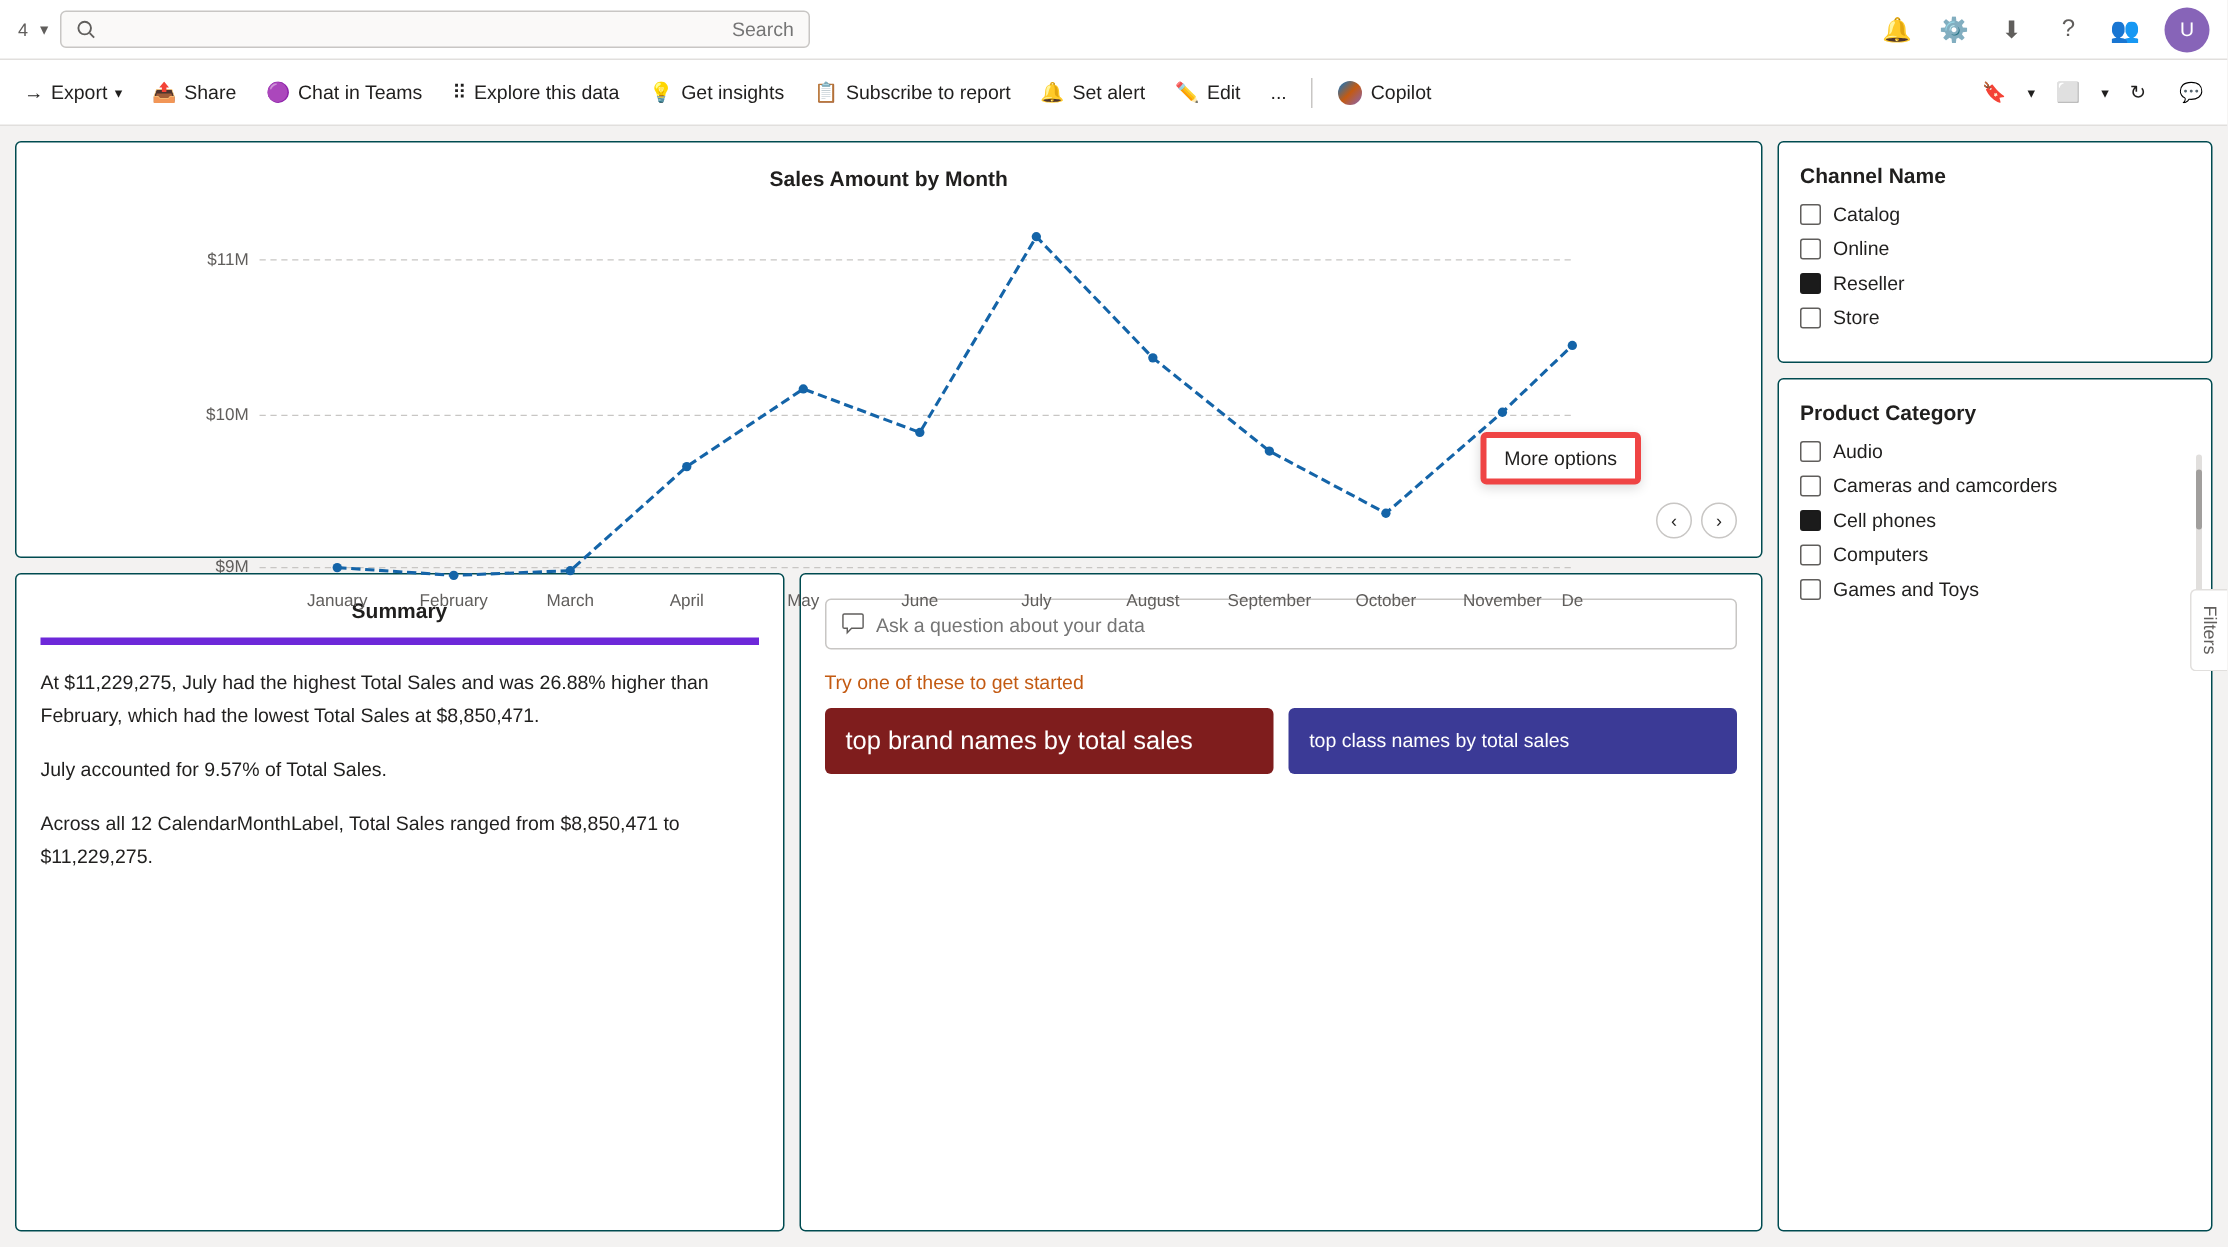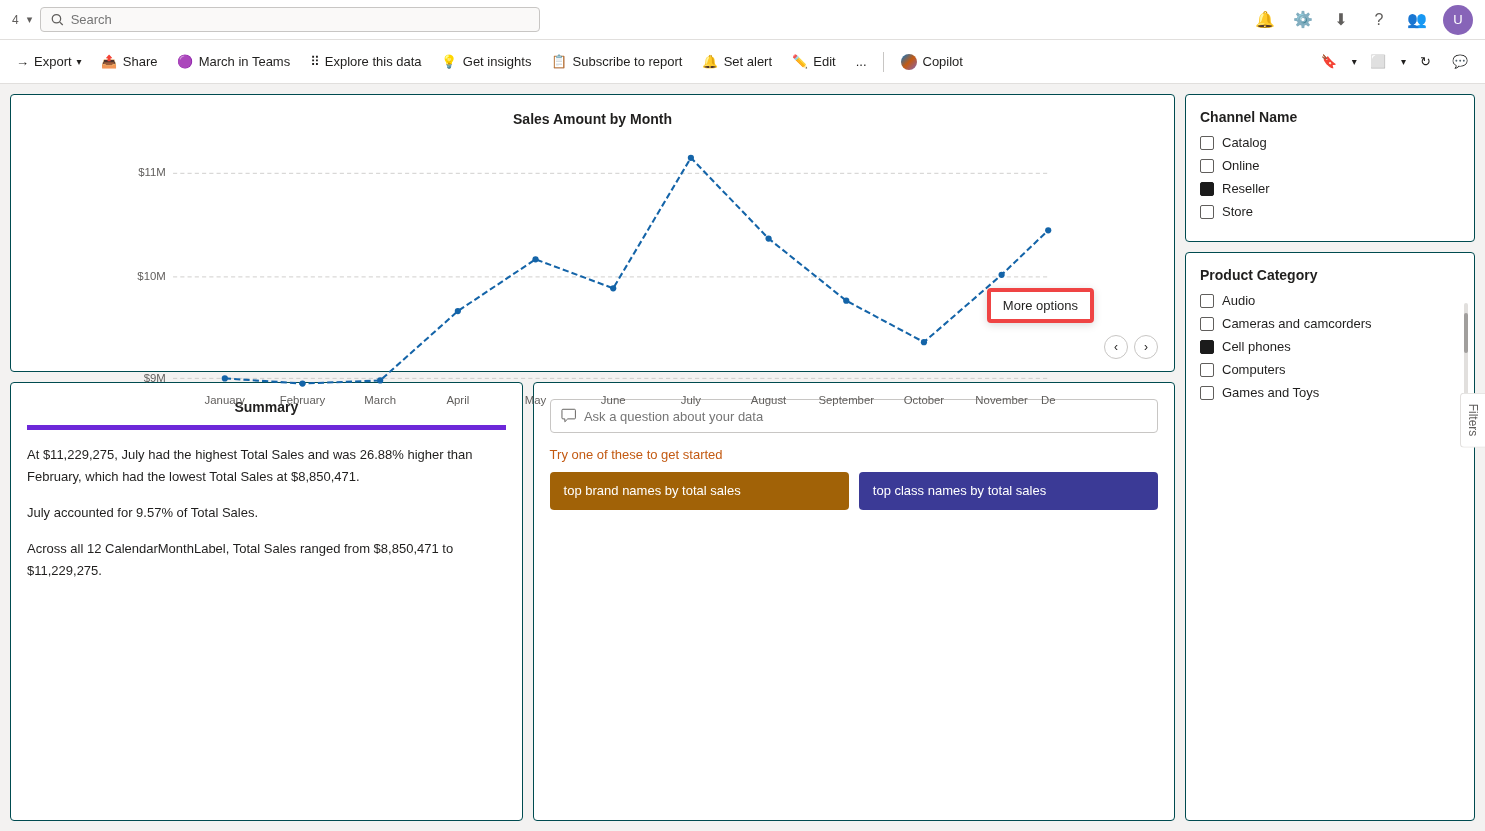--- a/index.html
+++ b/index.html
@@ -9,21 +9,21 @@
     .system-bar {
       display: flex; align-items: center; background: #fff; height: 40px;
       border-bottom: 1px solid #e1dfdd; padding: 0 12px; gap: 8px;
     }
     .system-bar-left { display: flex; align-items: center; gap: 8px; flex: 0 0 auto; }
     .tab-num { font-size: 12px; color: #605e5c; }
     .search-bar {
       flex: 1; max-width: 500px; display: flex; align-items: center;
       border: 1px solid #c8c6c4; border-radius: 4px; padding: 4px 10px; gap: 6px; background: #faf9f8;
     }
-    .search-bar input { border: none; background: transparent; outline: none; font-size: 13px; color: #0c4a6e; width: 100%; }
+    .search-bar input { border: none; background: transparent; outline: none; font-size: 13px; color: #0c4a6e; width: 100%; text-align: right; }
     .system-bar-right { display: flex; align-items: center; gap: 14px; margin-left: auto; }
     .icon-btn { width: 24px; height: 24px; display: flex; align-items: center; justify-content: center; cursor: pointer; color: #605e5c; font-size: 16px; }
     .avatar { width: 30px; height: 30px; border-radius: 50%; background: #8764b8; display: flex; align-items: center; justify-content: center; color: white; font-size: 13px; }
 
     
     .toolbar {
       display: flex; align-items: center; background: #fff; height: 44px;
       border-bottom: 1px solid #e1dfdd; padding: 0 8px; gap: 4px;
     }
     .toolbar-btn {
@@ -68,21 +68,21 @@
     <span>→</span>
     <span>Export</span>
     <span style="font-size:10px;">▾</span>
   </button>
   <button class="toolbar-btn">
     <span>📤</span>
     <span>Share</span>
   </button>
   <button class="toolbar-btn">
     <span>🟣</span>
-    <span>March in Teams</span>
+    <span>Chat in Teams</span>
   </button>
   <button class="toolbar-btn">
     <span>⠿</span>
     <span>Explore this data</span>
   </button>
   <button class="toolbar-btn">
     <span>💡</span>
     <span>Get insights</span>
   </button>
   <button class="toolbar-btn">
@@ -198,21 +198,21 @@
 
       <div style="background:#fff;border:1.5px solid #004b50;border-radius:4px;padding:16px;flex:1;">
         <div style="display:flex;align-items:center;gap:8px;border:1px solid #c8c6c4;border-radius:4px;padding:8px 10px;margin-bottom:14px;">
           <svg width="16" height="16" viewBox="0 0 16 16" fill="#605e5c">
               <path d="M14 1H2a1 1 0 00-1 1v8a1 1 0 001 1h2v3l3-3h7a1 1 0 001-1V2a1 1 0 00-1-1z" stroke="#605e5c" stroke-width="1" fill="none"></path>
             </svg>
           <input class="qa-input" type="text" placeholder="Ask a question about your data" style="">
         </div>
         <div style="font-size:13px;color:#c35a12;margin-bottom:10px;">Try one of these to get started</div>
         <div style="display:flex;gap:10px;margin-bottom:14px;">
-          <button style="background:#a16207;color:#fff;border:none;border-radius:4px;padding:10px 14px;font-size:13px;cursor:pointer;flex:1;text-align:left;line-height:1.4;">top brand names by total sales</button>
+          <button style="background:#7f1d1d;color:#fff;border:none;border-radius:4px;padding:10px 14px;font-size:17px;cursor:pointer;flex:1;text-align:left;line-height:1.4;">top brand names by total sales</button>
           <button style="background:#3b3a96;color:#fff;border:none;border-radius:4px;padding:10px 14px;font-size:13px;cursor:pointer;flex:1;text-align:left;line-height:1.4;">top class names by total sales</button>
         </div>
       </div>
     </div>
   </div>
 
   <div style="display:flex;flex-direction:column;gap:10px;width:290px;flex-shrink:0;">
 
     <div style="background:#fff;border:1.5px solid #004b50;border-radius:4px;padding:14px;">
       <div style="font-weight:700;font-size:14px;margin-bottom:10px;">Channel Name</div>

